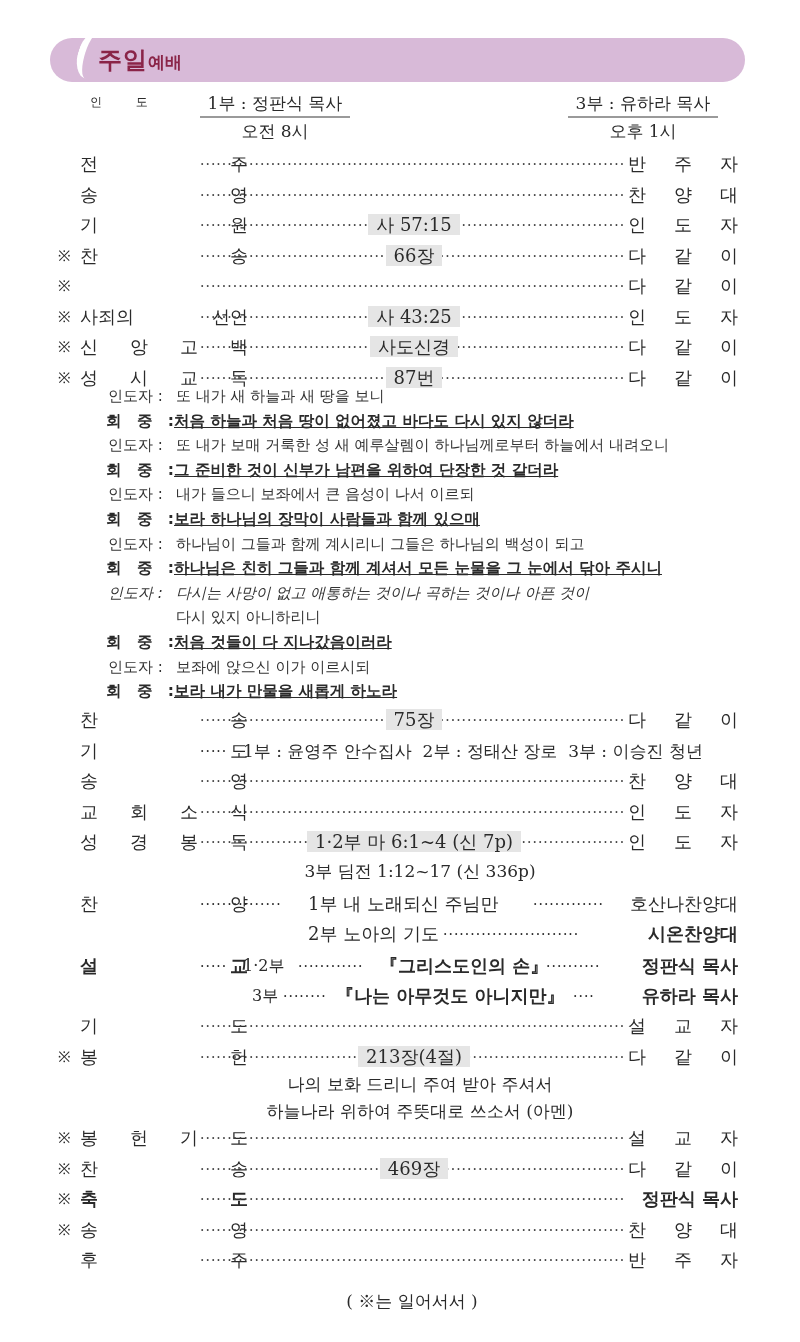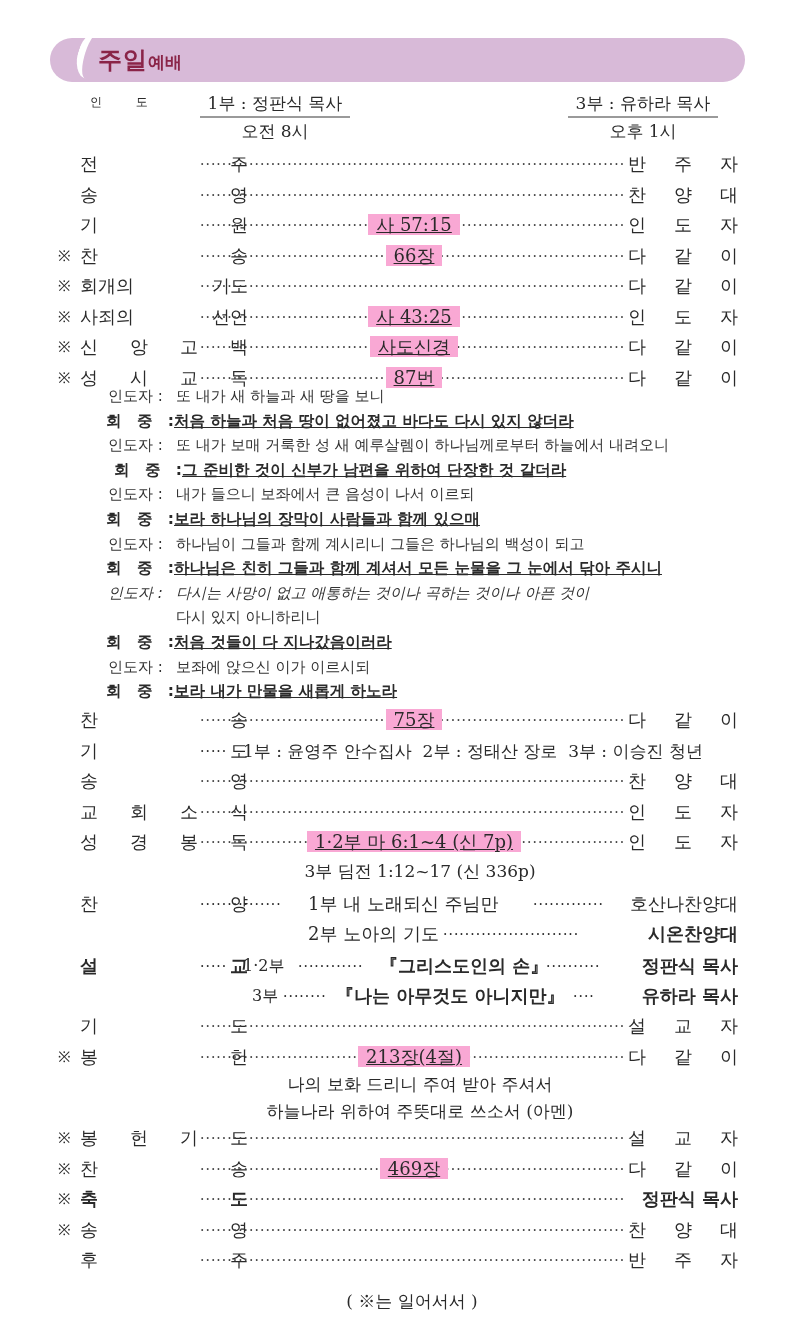--- a/index.html
+++ b/index.html
@@ -42,21 +42,21 @@
   .row .dots {
     position:absolute; left:142px; right:112px; top:0;
     overflow:hidden; letter-spacing:1px; color:#444; font-size:14px;
   }
   .row .dots::before {
     content:"················································································································································";
   }
   .row .mid {
     position:absolute; left:150px; right:118px; text-align:center;
   }
-  .row .mid span { background:#f9a8d4; padding:0 8px;text-decoration:underline; }
+  .row .mid span { background:#e5e5e5; padding:0 8px; }
   .row .right {
     position:absolute; right:0; width:110px;
     display:flex; justify-content:space-between;
   }
   .row .right.tight { justify-content:flex-end; }
   .bold { font-family:"DejaVu Sans", sans-serif; font-weight:bold; }
 
   .resp { position:absolute; left:106px; font-size:15px; line-height:24px; white-space:nowrap;
           font-family:"DejaVu Sans", sans-serif; }
   .resp .who { display:inline-block; width:68px; }
@@ -133,24 +133,20 @@
       <div class="dots"></div>
       <div class="mid"><span>66장</span></div>
       <div class="right">
         <span>다</span>
         <span>같</span>
         <span>이</span>
       </div>
     </div>
     <div class="row" style="top: 272px;">
       <span class="star">※</span>
-      <div class="name">
-        <span>회개의</span>
-        <span>기도</span>
-      </div>
       <div class="dots"></div>
       <div class="right">
         <span>다</span>
         <span>같</span>
         <span>이</span>
       </div>
     </div>
     <div class="row" style="top: 302.5px;">
       <span class="star">※</span>
       <div class="name">
@@ -193,21 +189,21 @@
       <div class="mid"><span>87번</span></div>
       <div class="right">
         <span>다</span>
         <span>같</span>
         <span>이</span>
       </div>
     </div>
     <div class="resp lead" style="top: 384px; left: 108px;"><span class="who">인도자 :</span><span>또 내가 새 하늘과 새 땅을 보니</span></div>
     <div class="resp people" style="top: 408.6px; left: 106px;"><span class="who">회 중 :</span><span>처음 하늘과 처음 땅이 없어졌고 바다도 다시 있지 않더라</span></div>
     <div class="resp lead" style="top: 433.2px; left: 108px;"><span class="who">인도자 :</span><span>또 내가 보매 거룩한 성 새 예루살렘이 하나님께로부터 하늘에서 내려오니</span></div>
-    <div class="resp people" style="top: 457.8px; left: 106px; margin-left: 8px;"><span class="who">회 중 :</span><span>그 준비한 것이 신부가 남편을 위하여 단장한 것 같더라</span></div>
+    <div class="resp people" style="top: 457.8px; left: 106px;"><span class="who">회 중 :</span><span>그 준비한 것이 신부가 남편을 위하여 단장한 것 같더라</span></div>
     <div class="resp lead" style="top: 482.4px; left: 108px;"><span class="who">인도자 :</span><span>내가 들으니 보좌에서 큰 음성이 나서 이르되</span></div>
     <div class="resp people" style="top: 507px; left: 106px;"><span class="who">회 중 :</span><span>보라 하나님의 장막이 사람들과 함께 있으매</span></div>
     <div class="resp lead" style="top: 531.6px; left: 108px;"><span class="who">인도자 :</span><span>하나님이 그들과 함께 계시리니 그들은 하나님의 백성이 되고</span></div>
     <div class="resp people" style="top: 556.2px; left: 106px;"><span class="who">회 중 :</span><span>하나님은 친히 그들과 함께 계셔서 모든 눈물을 그 눈에서 닦아 주시니</span></div>
     <div class="resp lead" style="top: 580.8px; left: 108px; font-style: italic;"><span class="who">인도자 :</span><span>다시는 사망이 없고 애통하는 것이나 곡하는 것이나 아픈 것이</span></div>
     <div class="resp lead" style="top: 605.4px; left: 108px;"><span class="who"></span><span>다시 있지 아니하리니</span></div>
     <div class="resp people" style="top: 630px; left: 106px;"><span class="who">회 중 :</span><span>처음 것들이 다 지나갔음이러라</span></div>
     <div class="resp lead" style="top: 654.6px; left: 108px;"><span class="who">인도자 :</span><span>보좌에 앉으신 이가 이르시되</span></div>
     <div class="resp people" style="top: 679.2px; left: 106px;"><span class="who">회 중 :</span><span>보라 내가 만물을 새롭게 하노라</span></div>
     <div class="row" style="top: 706px;">

